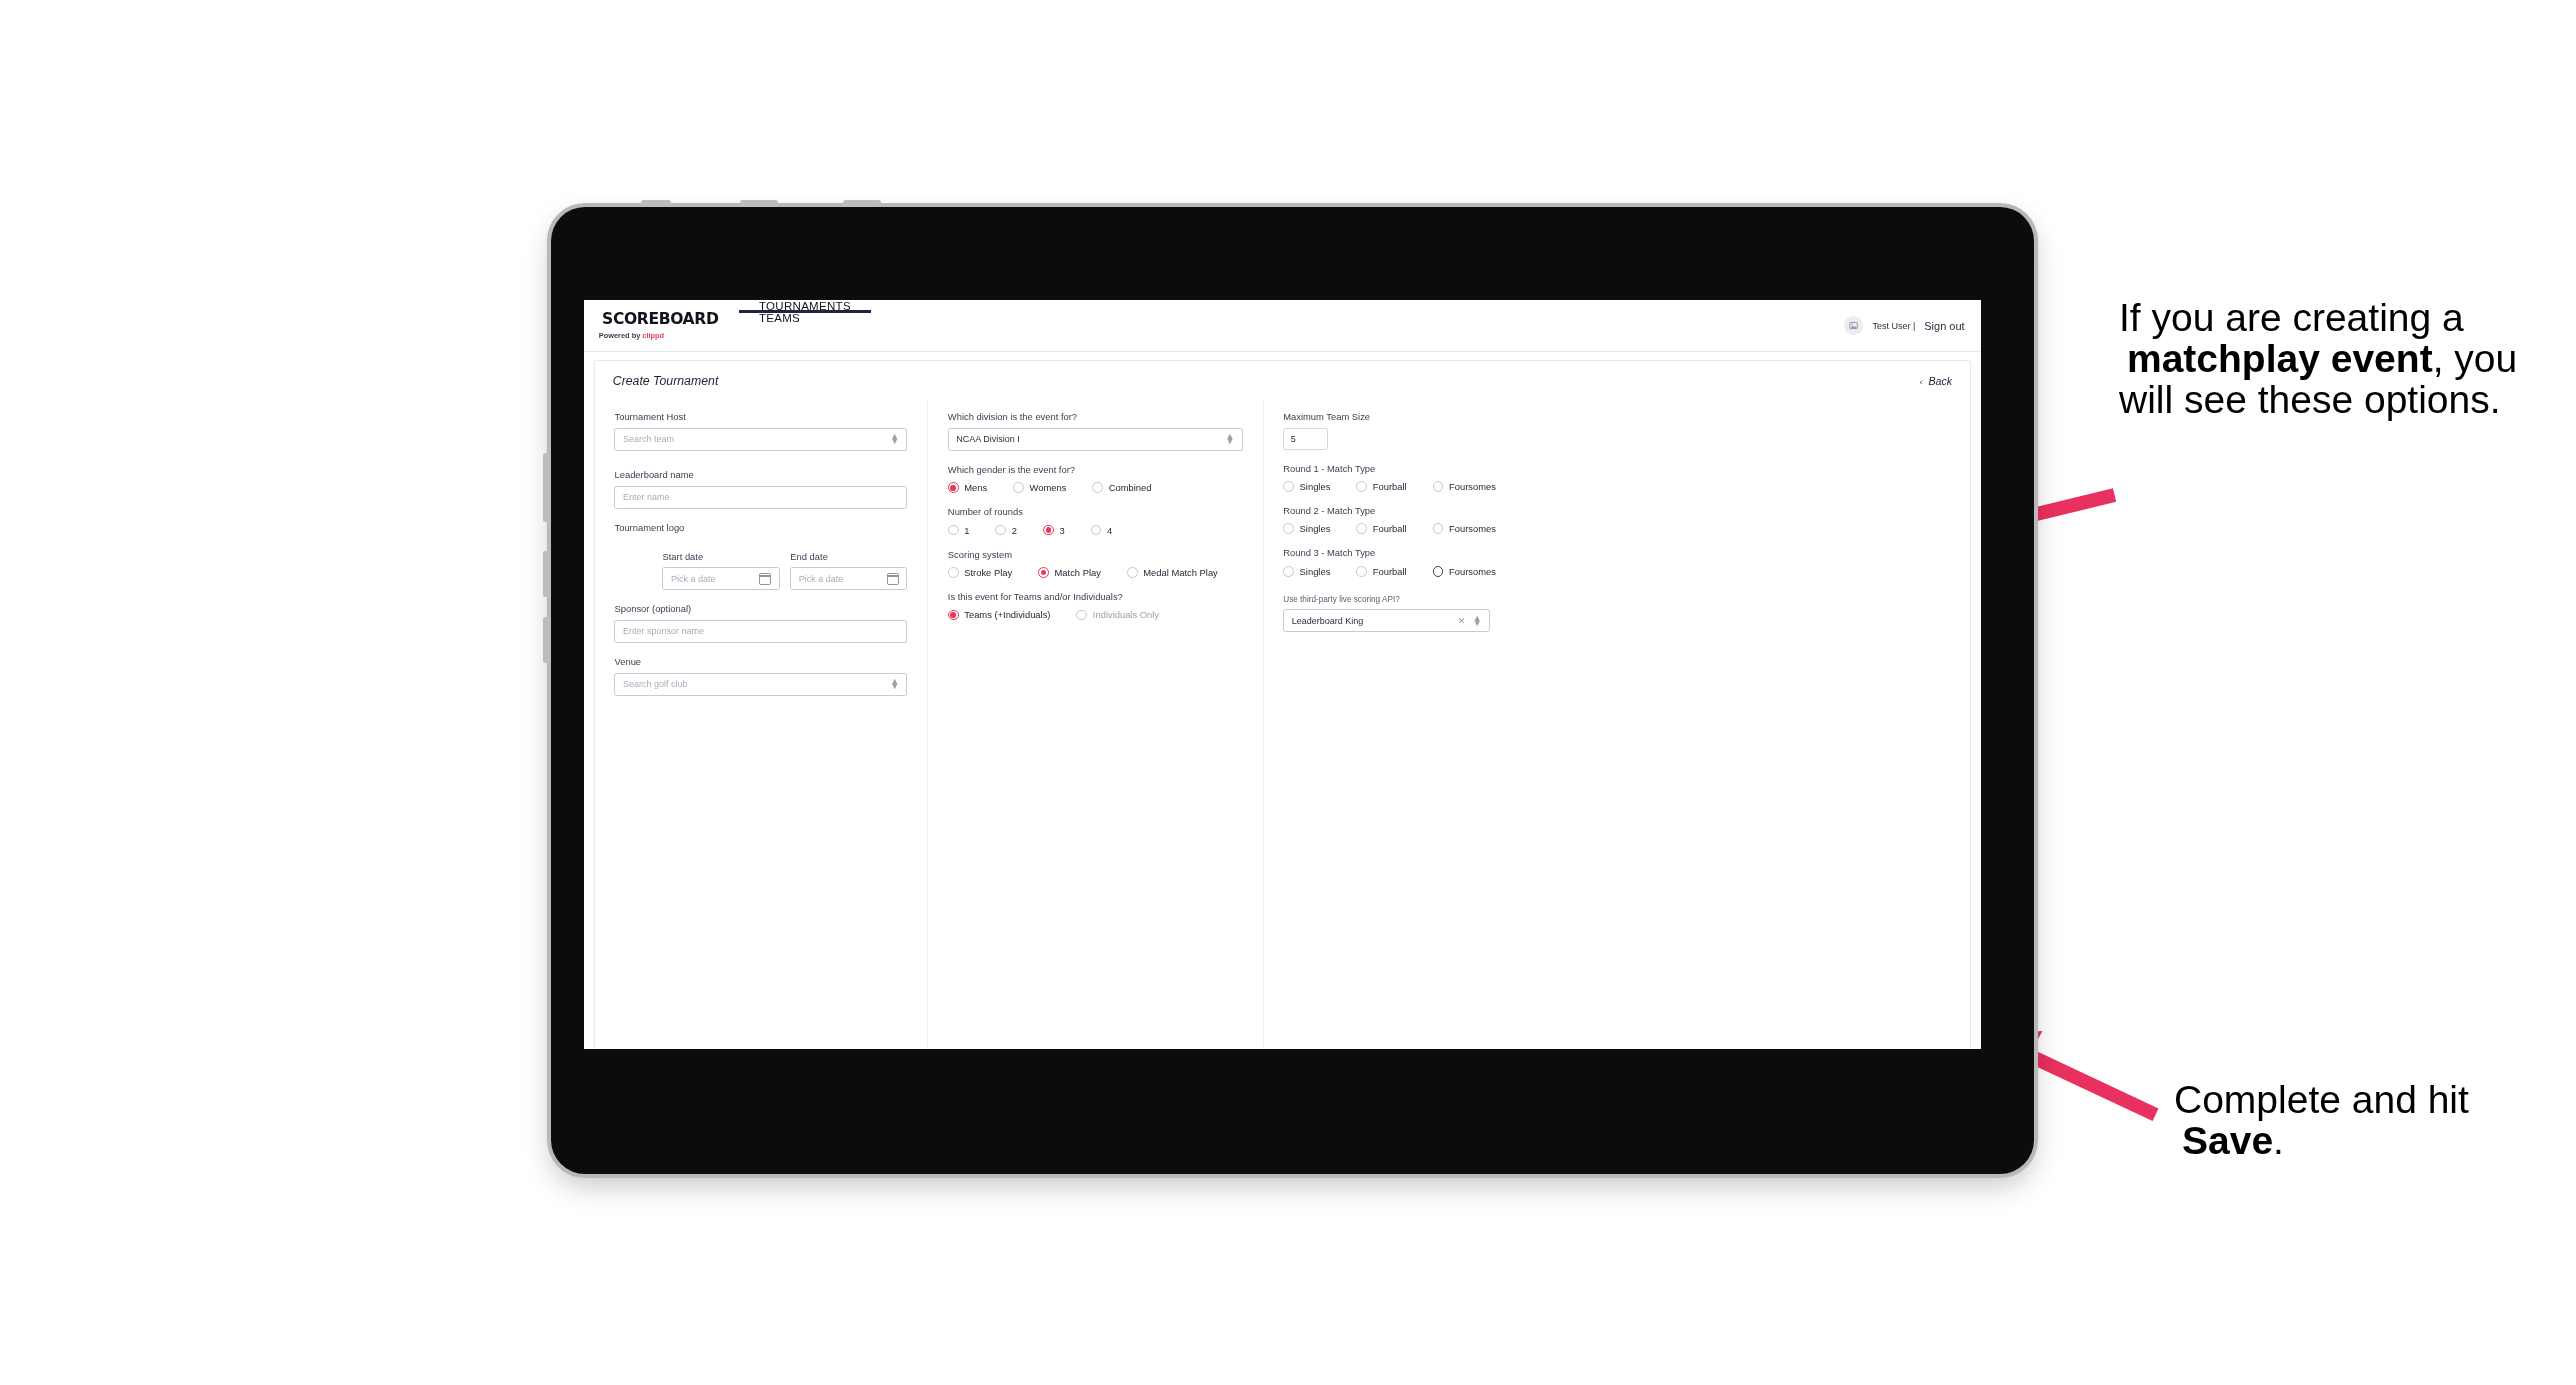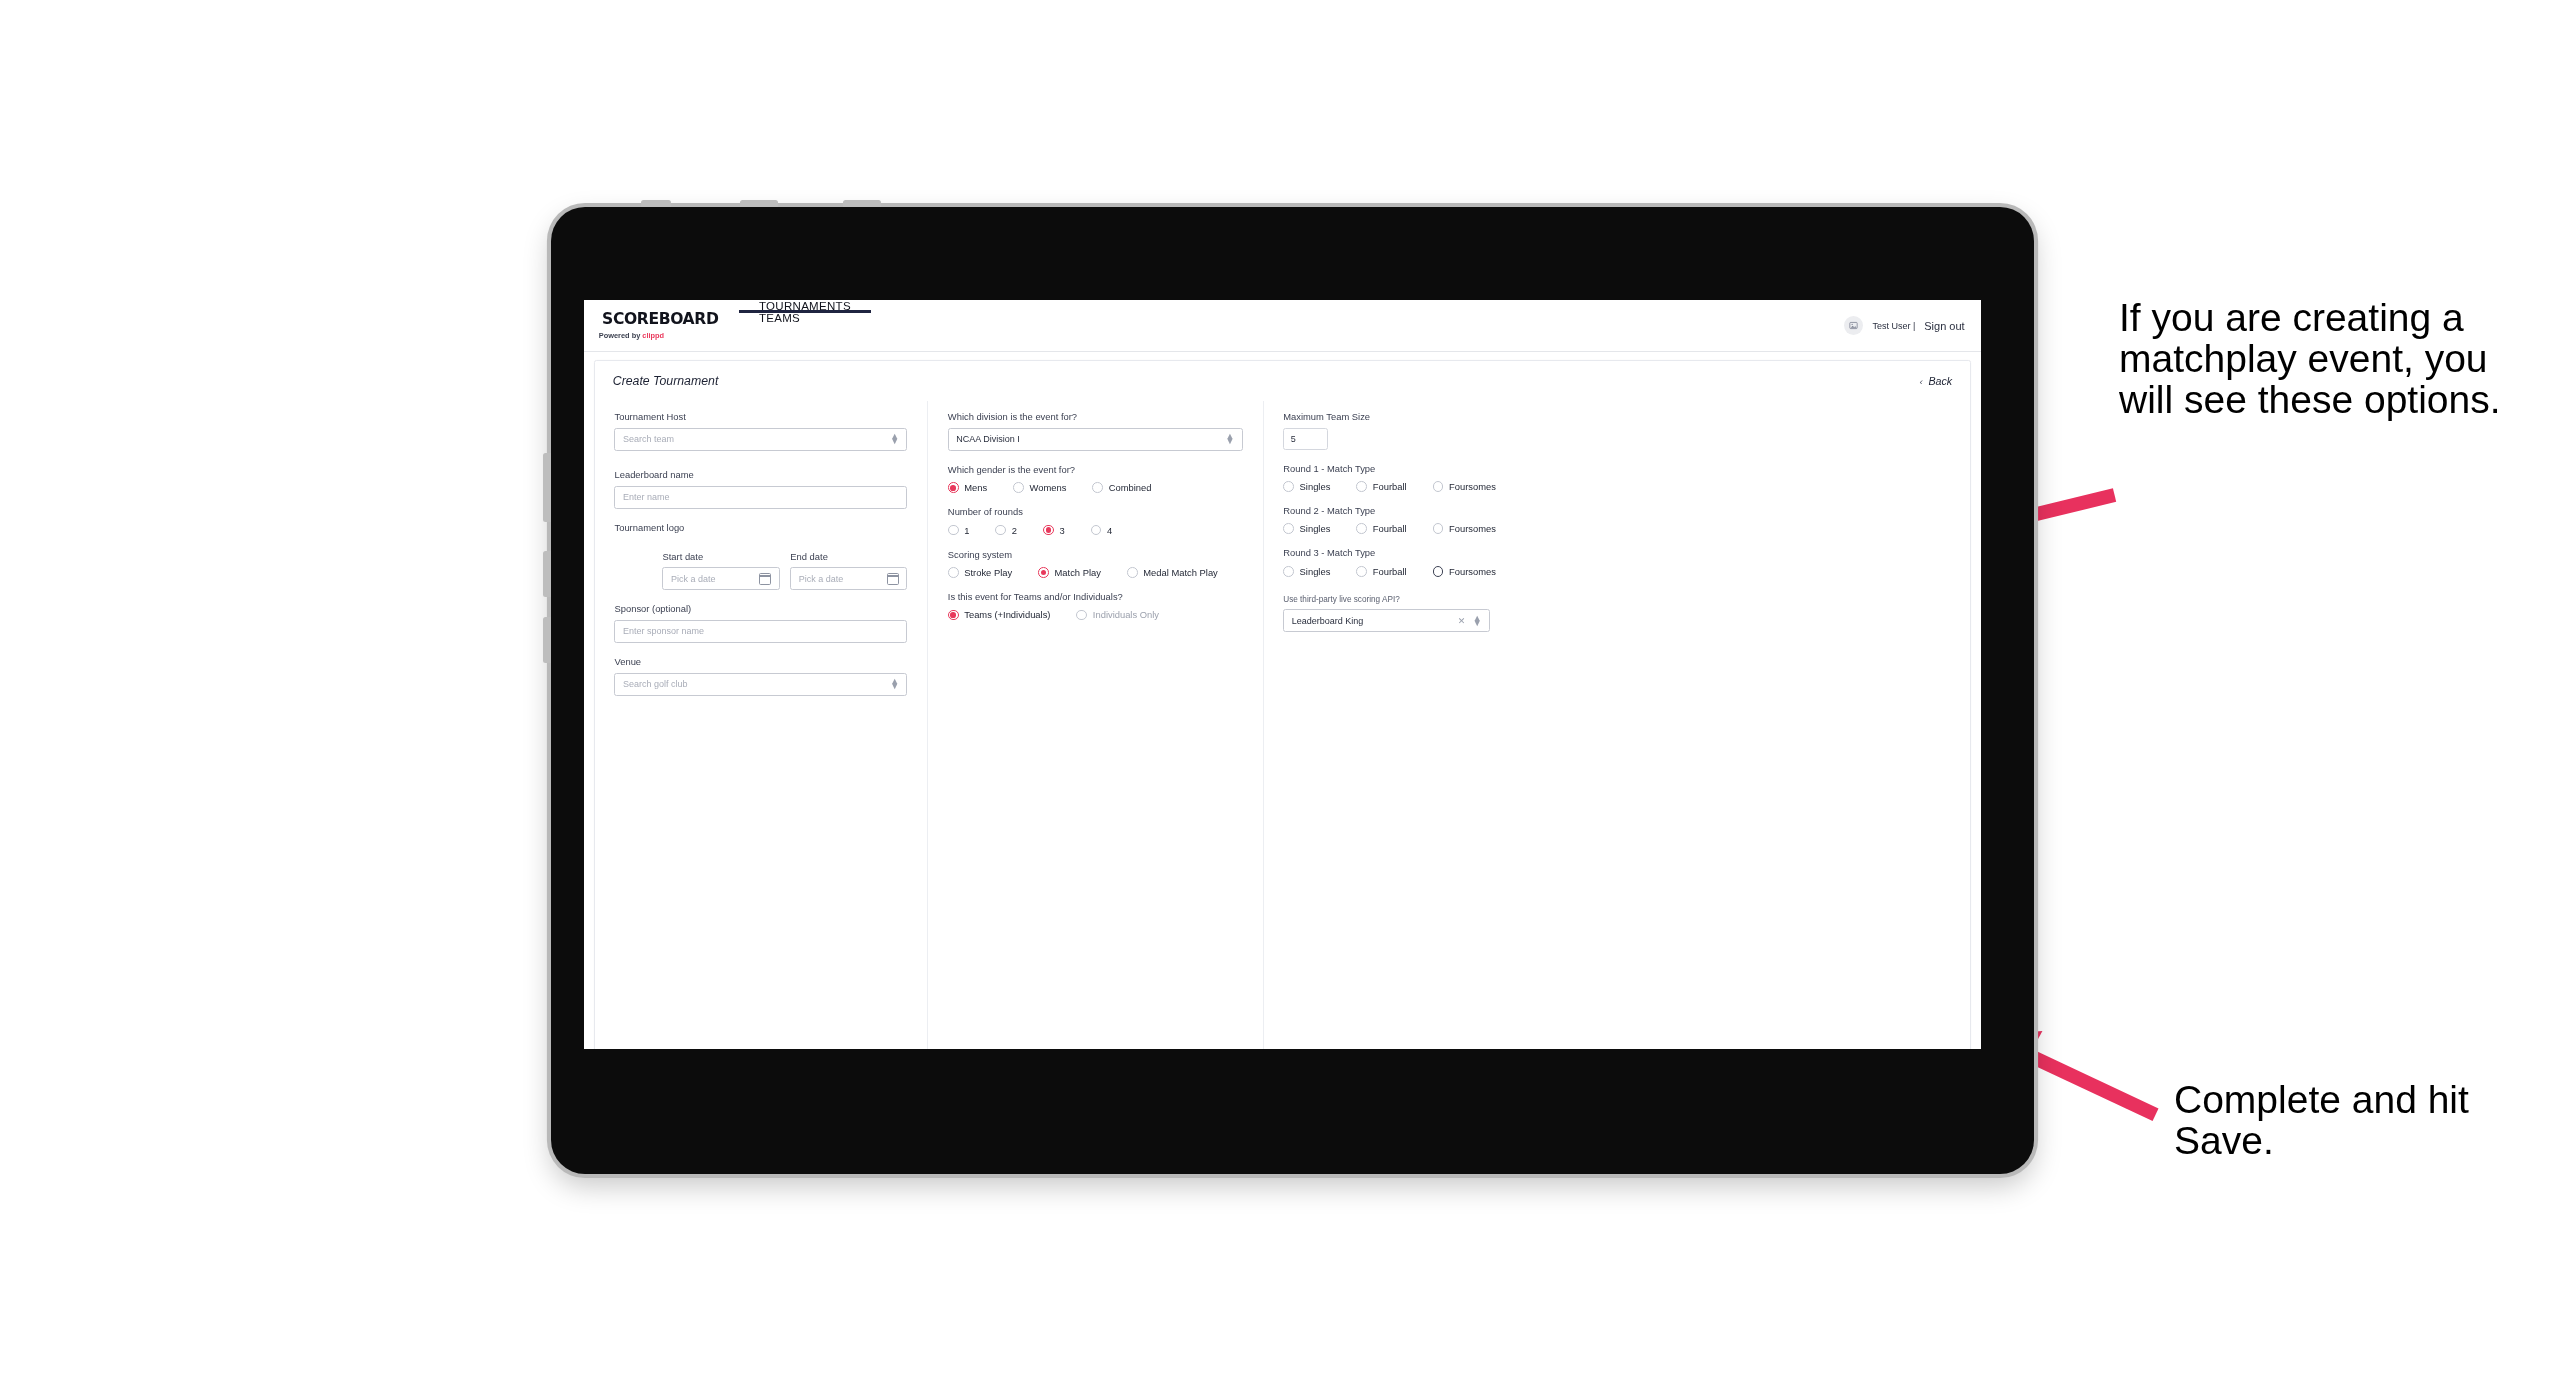--- a/index.html
+++ b/index.html
@@ -88,21 +88,21 @@
   .dot.on::after{content:"";width:5.7px;height:5.7px;border-radius:50%;background:#e8395c;}
   .dot.hover{border-color:#3e4355;border-width:1.5px;}
   .rlabel{font-size:9.4px;color:#242937;}
   .rlabel.mut{color:#9ca1ad;}
 
   .num-inp{width:29.5px;height:19.7px;border:0.8px solid #d4d7de;border-radius:2.5px;background:#fff;
            display:flex;align-items:center;padding:0 6.6px;font-size:9px;color:#2a2f3e;}
 
   
   .anno{position:absolute;color:#000;font-size:39px;line-height:1.05;}
-  .anno b{font-weight:normal;}
+  .anno b{font-weight:bold;margin-left:8px;}
   .anno-top{left:2119px;top:298px;width:426px;}
   .anno-bot{left:2174px;top:1080px;width:393px;}
 
   .arrow-svg{position:absolute;left:0;top:0;width:2576px;height:1386px;pointer-events:none;}
 </style>
 </head>
 <body>
 
 <svg class="arrow-svg" viewBox="0 0 3143 1691">
   <g>

